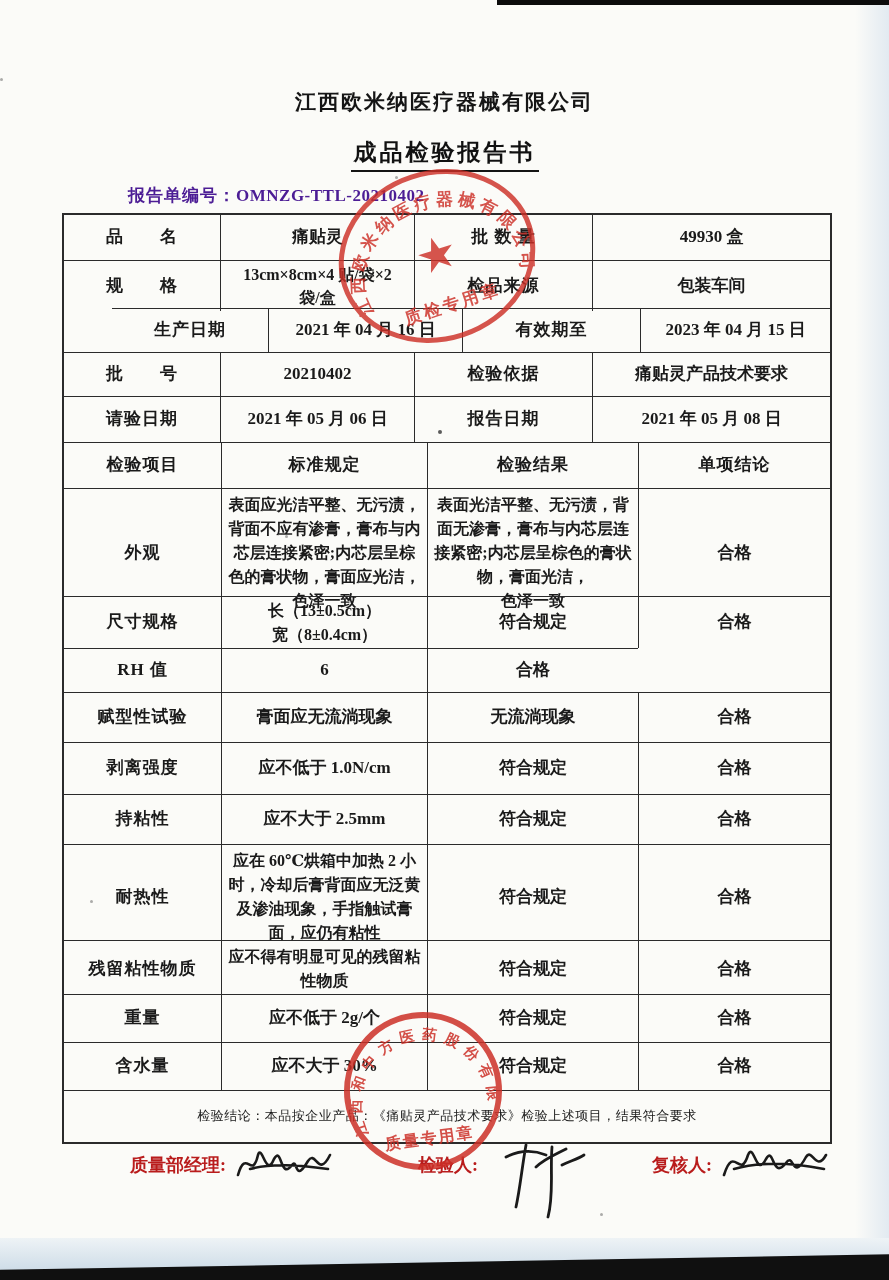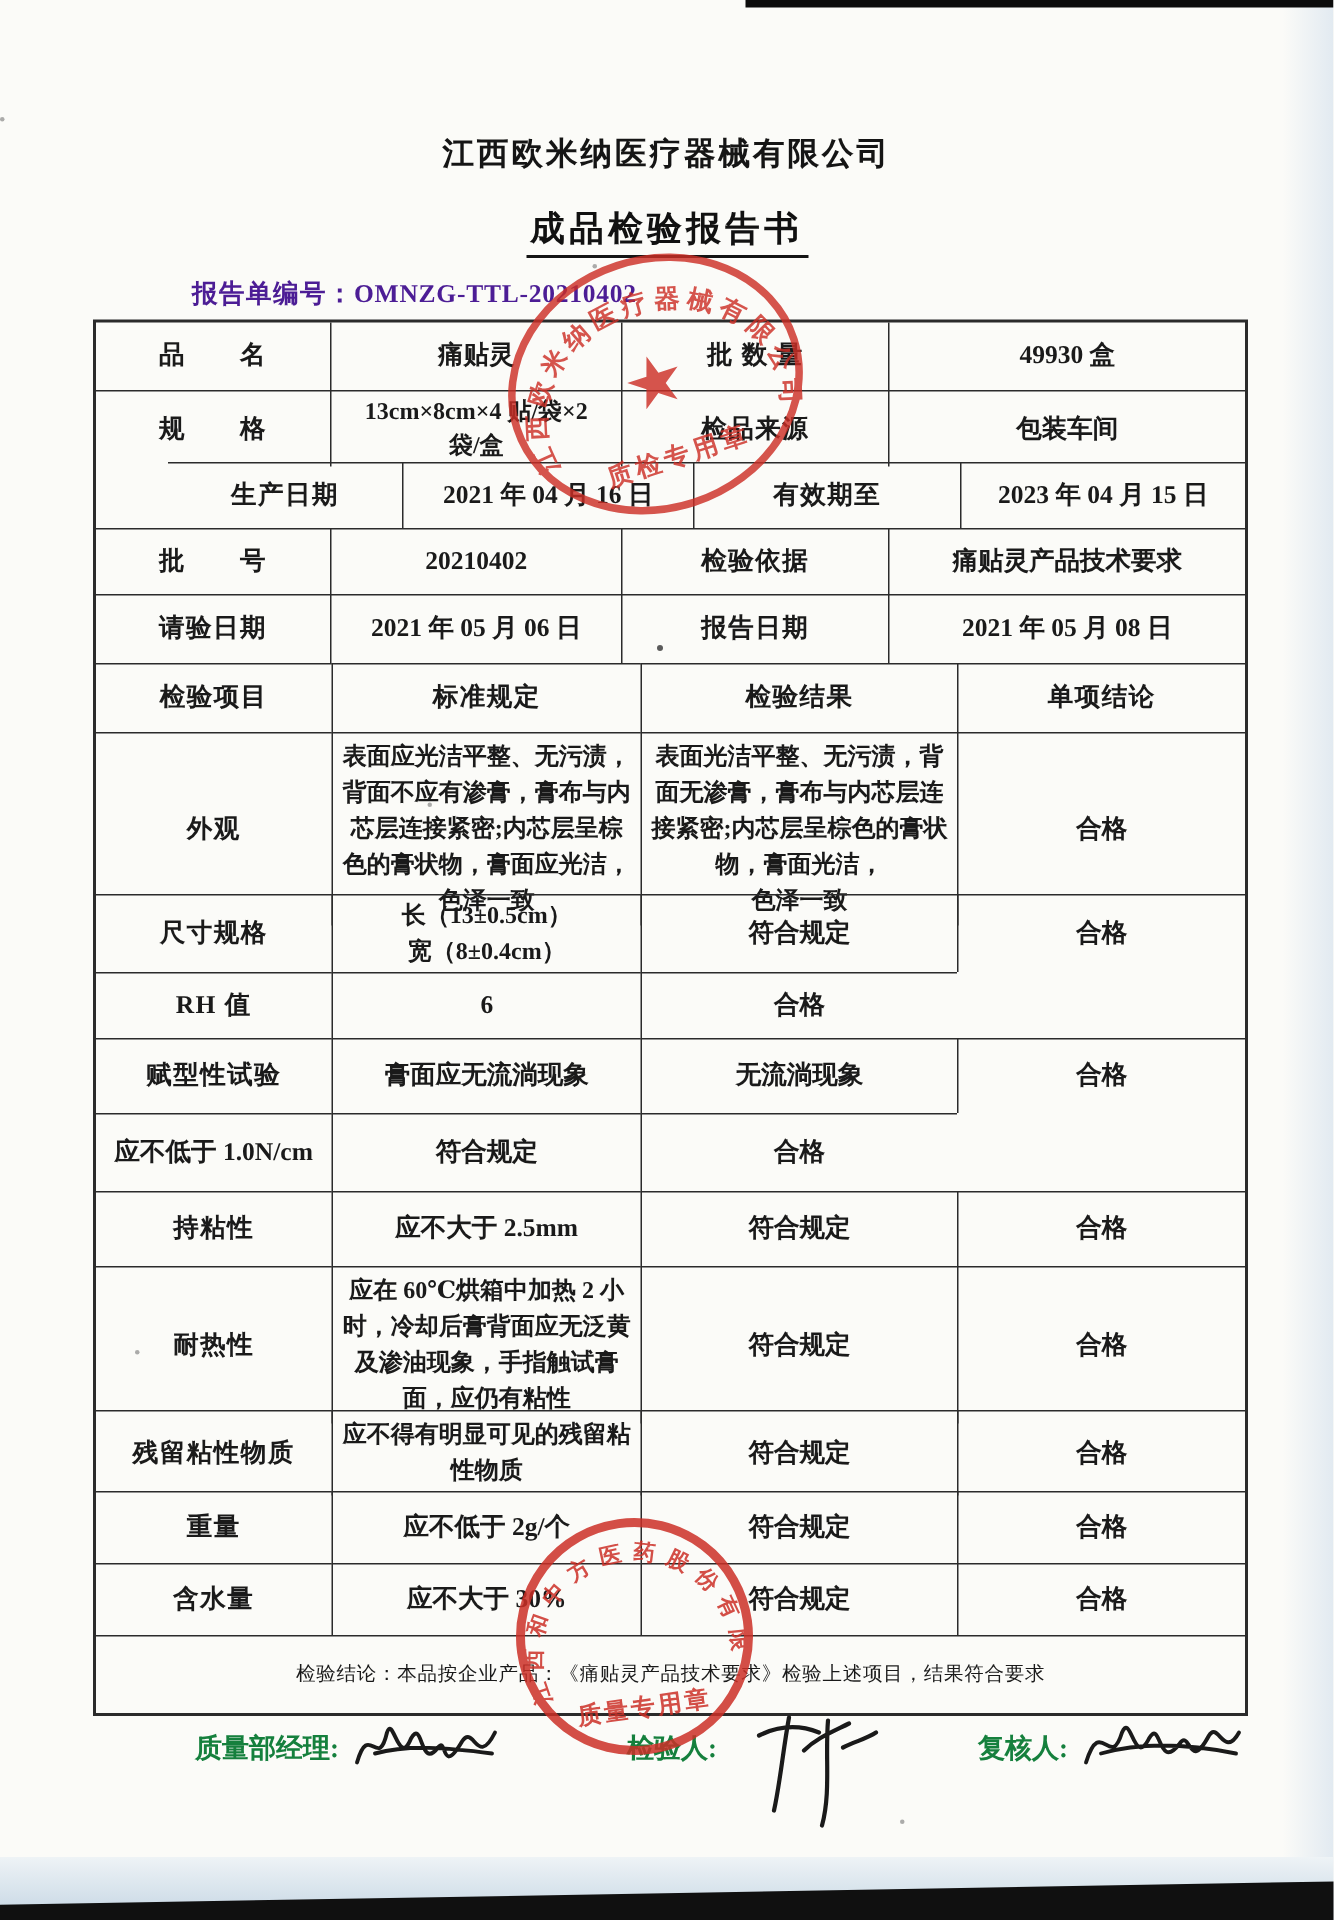--- a/index.html
+++ b/index.html
@@ -42,21 +42,21 @@
     white-space:pre-line;
   }
   .row > .cell:first-child{border-left:none;}
   .row.first > .cell{border-top:none;}
   .cell.lbl{font-weight:700;letter-spacing:1px;}
   .cell.small{font-size:16px;}
   .cell.para{font-size:16px;line-height:1.5;padding:4px 5px;}
   .cell.concl-cell{justify-content:center;font-size:13px;font-weight:400;letter-spacing:0.5px;}
   
   .footer{position:absolute;top:1149px;left:0;width:889px;z-index:2;font-size:18px;font-weight:700;}
-  .sig-label{position:absolute;white-space:nowrap;color:#15803d;}
+  .sig-label{position:absolute;white-space:nowrap;color:#b91c1c;}
   .sig{position:absolute;}
   
   .stamp{position:absolute;z-index:6;pointer-events:none;}
   
   .artifact{position:absolute;z-index:1;}
   .top-black{left:497px;top:0;width:392px;height:5px;background:#0c0c0c;z-index:3;}
   .right-band{right:0;top:0;width:34px;height:1280px;
     background:linear-gradient(to left,#e2eaf1,rgba(226,234,241,0));}
   .bottom-band{left:0;top:1238px;width:889px;height:42px;
     background:linear-gradient(#eef3f6 0%,#cfdde8 75%,#c3d3e0 100%);z-index:3;}
@@ -137,20 +137,21 @@
       <div class="cell">6</div>
       <div class="cell">合格</div>
     </div>
     <div class="row res" style="height:50px;">
       <div class="cell lbl">赋型性试验</div>
       <div class="cell">膏面应无流淌现象</div>
       <div class="cell">无流淌现象</div>
       <div class="cell">合格</div>
     </div>
     <div class="row res" style="height:52px;">
+      <div class="cell lbl">剥离强度</div>
       <div class="cell">应不低于 1.0N/cm</div>
       <div class="cell">符合规定</div>
       <div class="cell">合格</div>
     </div>
     <div class="row res" style="height:50px;">
       <div class="cell lbl">持粘性</div>
       <div class="cell">应不大于 2.5mm</div>
       <div class="cell">符合规定</div>
       <div class="cell">合格</div>
     </div>

